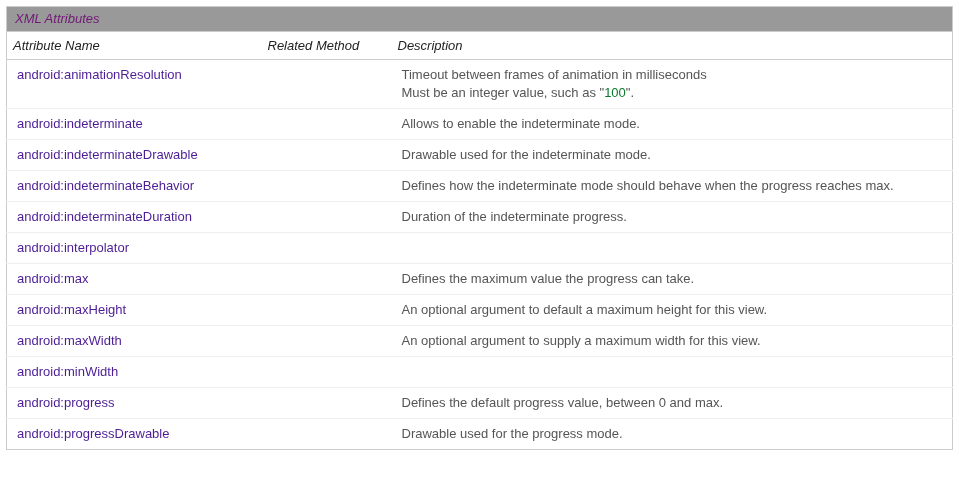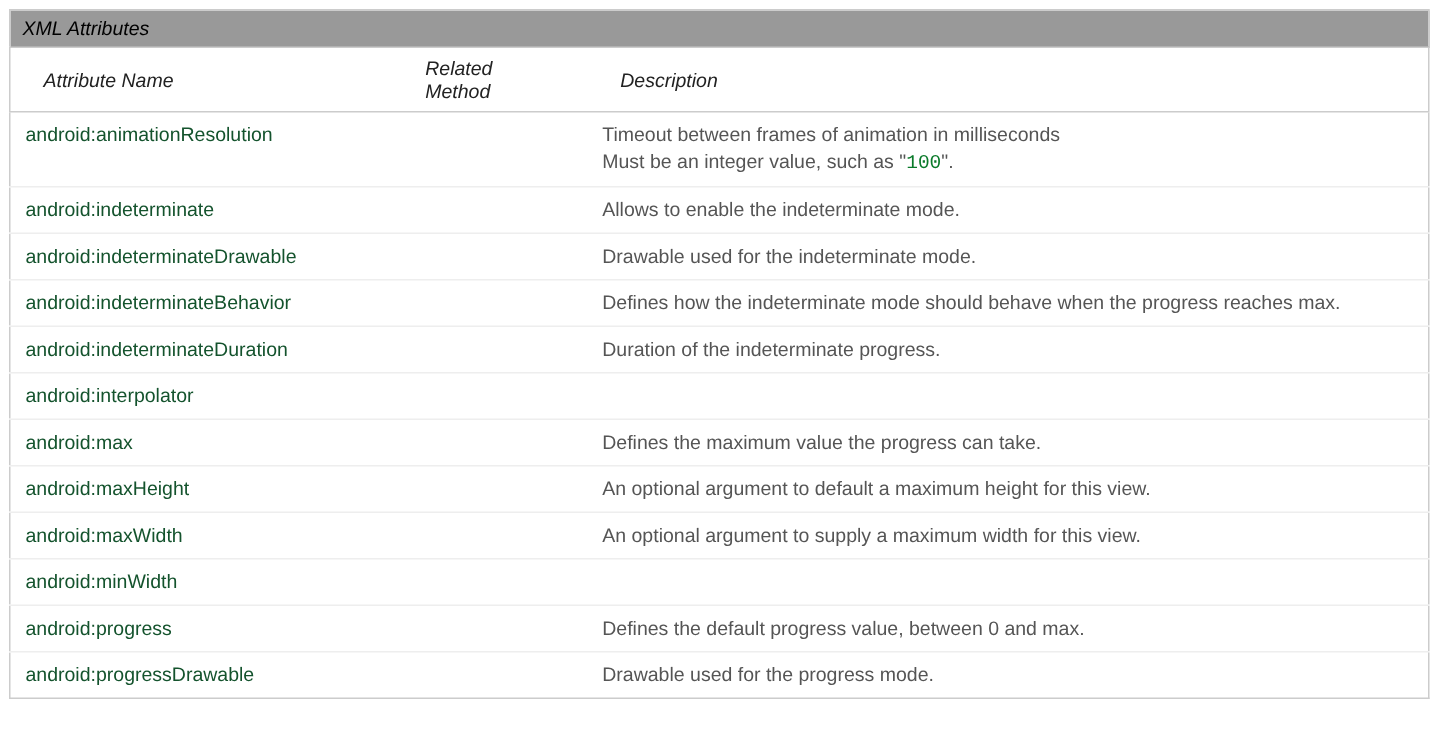--- a/index.html
+++ b/index.html
@@ -14,52 +14,52 @@
     position: relative;
   }
   .tbl {
     width: 100%;
     border-collapse: collapse;
     table-layout: fixed;
     border: 1px solid #ccc;
   }
   .caption-bar {
     background: #999;
-    color: #000000;
+    color: #701a75;
     font-size: 13px;
     padding: 4px 8px;
     text-align: left;
     font-weight: normal;
     height: 24px;
     line-height: 16px;
   }
   th {
     font-style: italic;
     font-weight: normal;
     text-align: left;
-    padding: 6px 22px;
+    padding: 6px 6px;
     border-bottom: 1px solid #ccc;
     color: #222;
     font-size: 13px;
     background:#fff;
   }
   td {
     padding: 6px 10px;
     border-top: 1px solid #eee;
     vertical-align: top;
     color: #555;
     font-size: 13px;
     line-height: 18px;
   }
   .link {
-    color: #14532d;
+    color: #4c1d95;
     text-decoration: none;
   }
   .code {
-    font-family: Liberation Mono, monospace;
+    font-family: Liberation Sans, sans-serif;
     color: #0a7a2a;
   }
   col.c1 { width: 255px; }
   col.c2 { width: 130px; }
   col.c3 { }
 </style>
 </head>
 <body>
 
 <table class="tbl">

